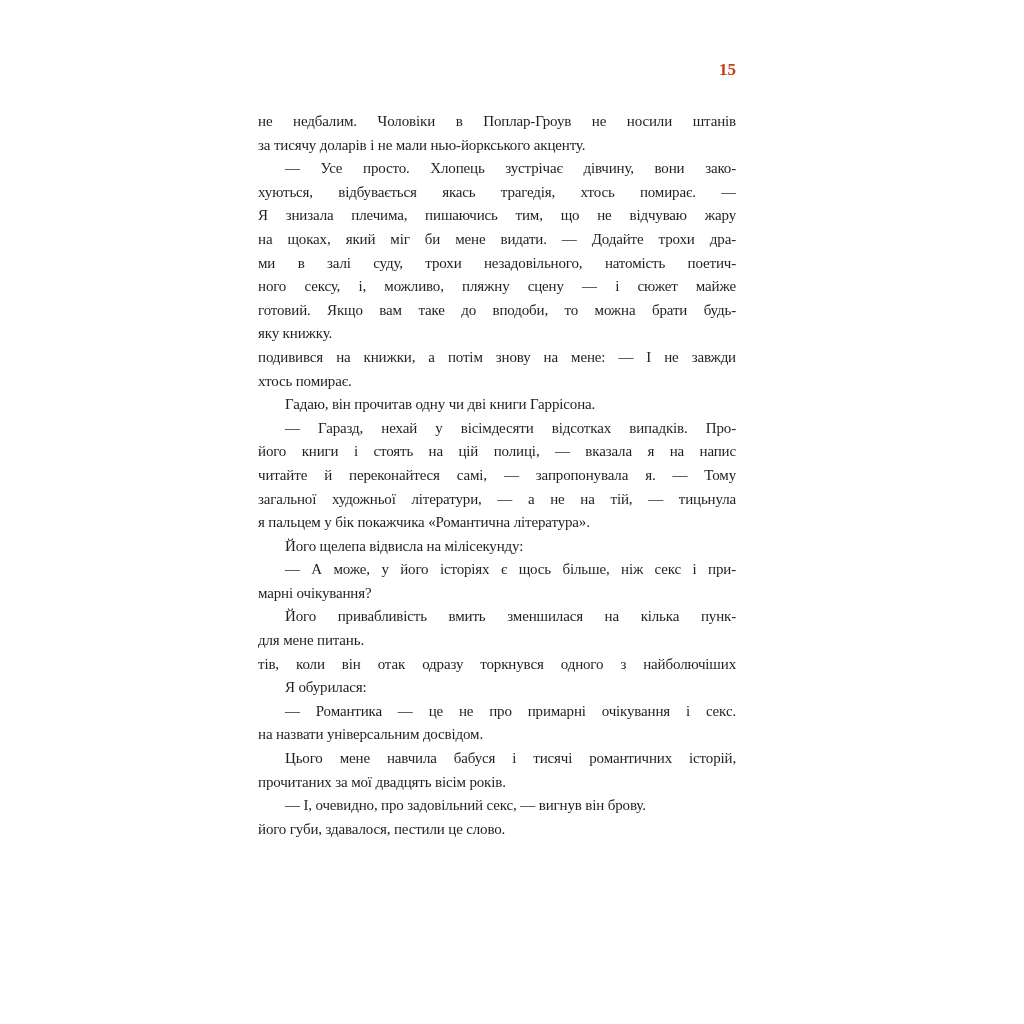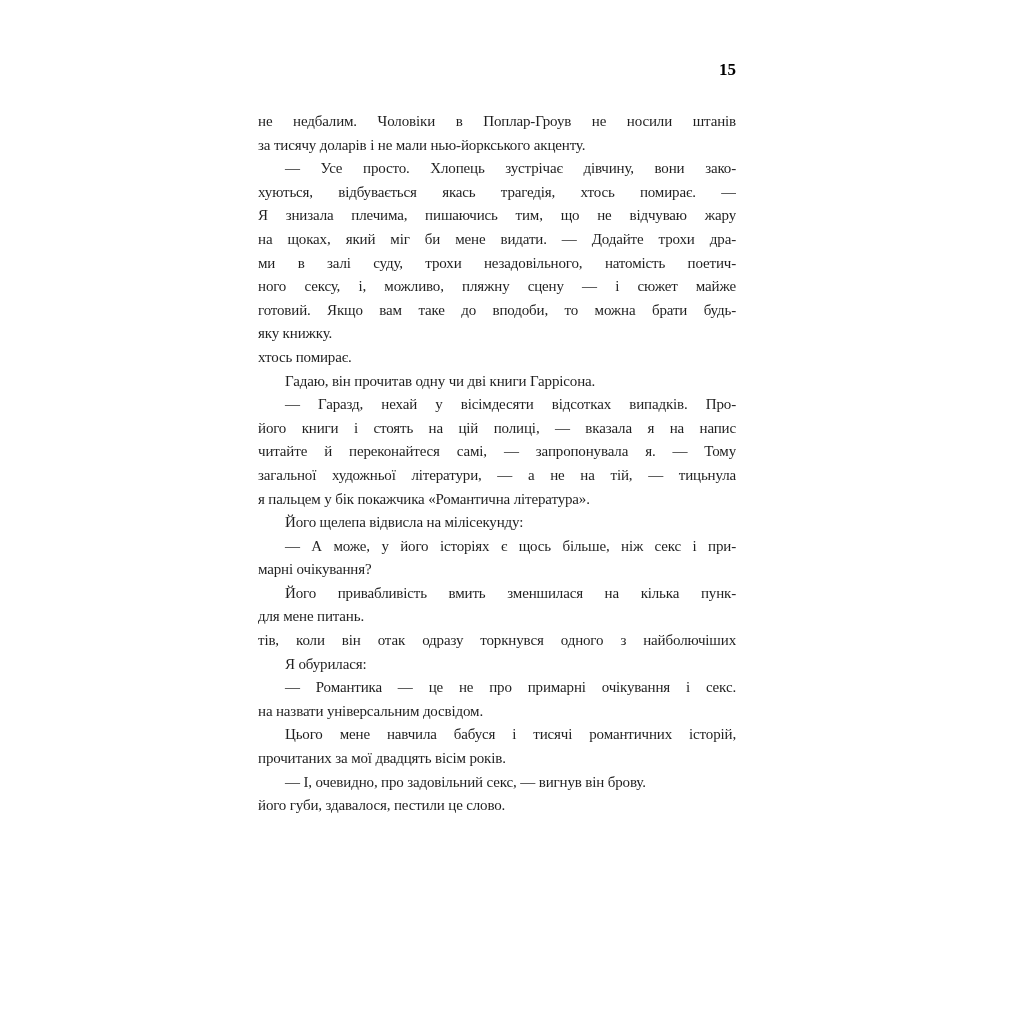--- a/index.html
+++ b/index.html
@@ -19,21 +19,21 @@
     color: #1f1f1f;
   }
   .page-number {
     position: absolute;
     top: 60px;
     left: 258px;
     width: 478px;
     text-align: right;
     font-size: 17px;
     font-weight: 700;
-    color: #000000;
+    color: #c2410c;
   }
   .text-block {
     position: absolute;
     top: 110px;
     left: 258px;
     width: 478px;
   }
   .line {
     font-size: 15px;
     line-height: 23.6px;
@@ -61,20 +61,21 @@
       <div class="line">не недбалим. Чоловіки в Поплар-Гроув не носили штанів</div>
       <div class="line no-justify">за тисячу доларів і не мали нью-йоркського акценту.</div>
       <div class="line indent">— Усе просто. Хлопець зустрічає дівчину, вони зако-</div>
       <div class="line">хуються, відбувається якась трагедія, хтось помирає. —</div>
       <div class="line">Я знизала плечима, пишаючись тим, що не відчуваю жару</div>
       <div class="line">на щоках, який міг би мене видати. — Додайте трохи дра-</div>
       <div class="line">ми в залі суду, трохи незадовільного, натомість поетич-</div>
       <div class="line">ного сексу, і, можливо, пляжну сцену — і сюжет майже</div>
       <div class="line">готовий. Якщо вам таке до вподоби, то можна брати будь-</div>
       <div class="line no-justify">яку книжку.</div>
+      <div class="line">подивився на книжки, а потім знову на мене: — І не завжди</div>
       <div class="line no-justify">хтось помирає.</div>
       <div class="line indent no-justify">Гадаю, він прочитав одну чи дві книги Гаррісона.</div>
       <div class="line indent">— Гаразд, нехай у вісімдесяти відсотках випадків. Про-</div>
       <div class="line">його книги і стоять на цій полиці, — вказала я на напис</div>
       <div class="line">читайте й переконайтеся самі, — запропонувала я. — Тому</div>
       <div class="line">загальної художньої літератури, — а не на тій, — тицьнула</div>
       <div class="line no-justify">я пальцем у бік покажчика «Романтична література».</div>
       <div class="line indent no-justify">Його щелепа відвисла на мілісекунду:</div>
       <div class="line indent">— А може, у його історіях є щось більше, ніж секс і при-</div>
       <div class="line no-justify">марні очікування?</div>

